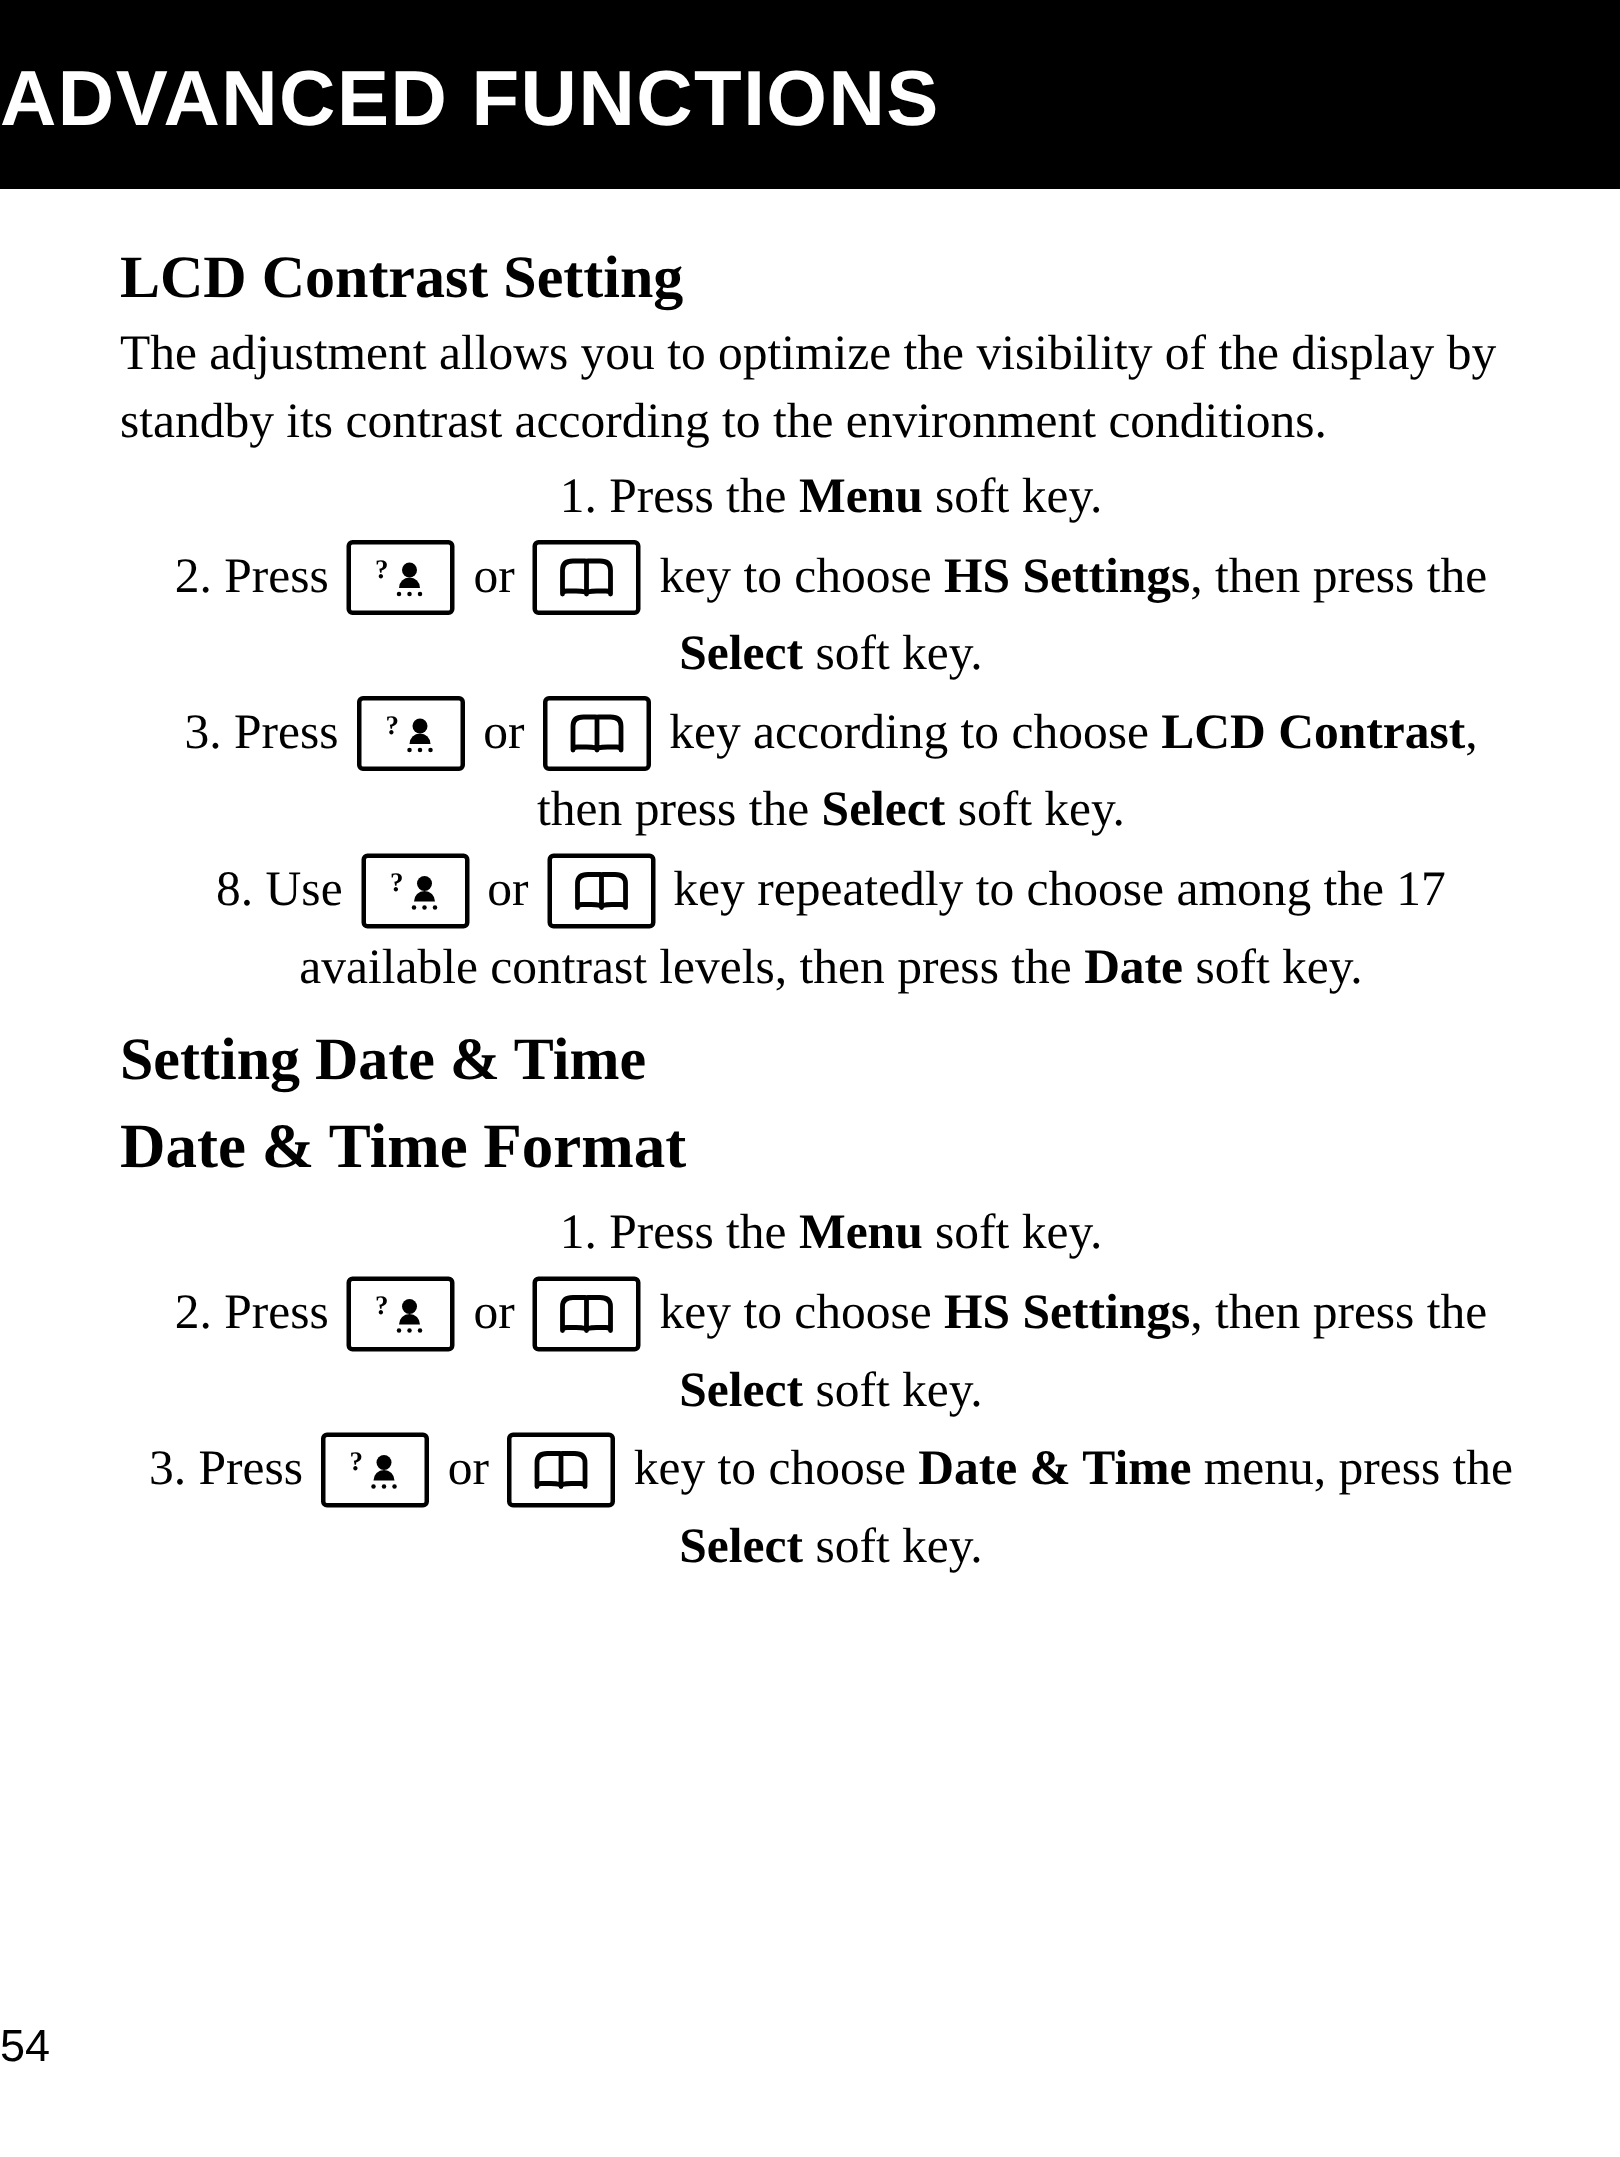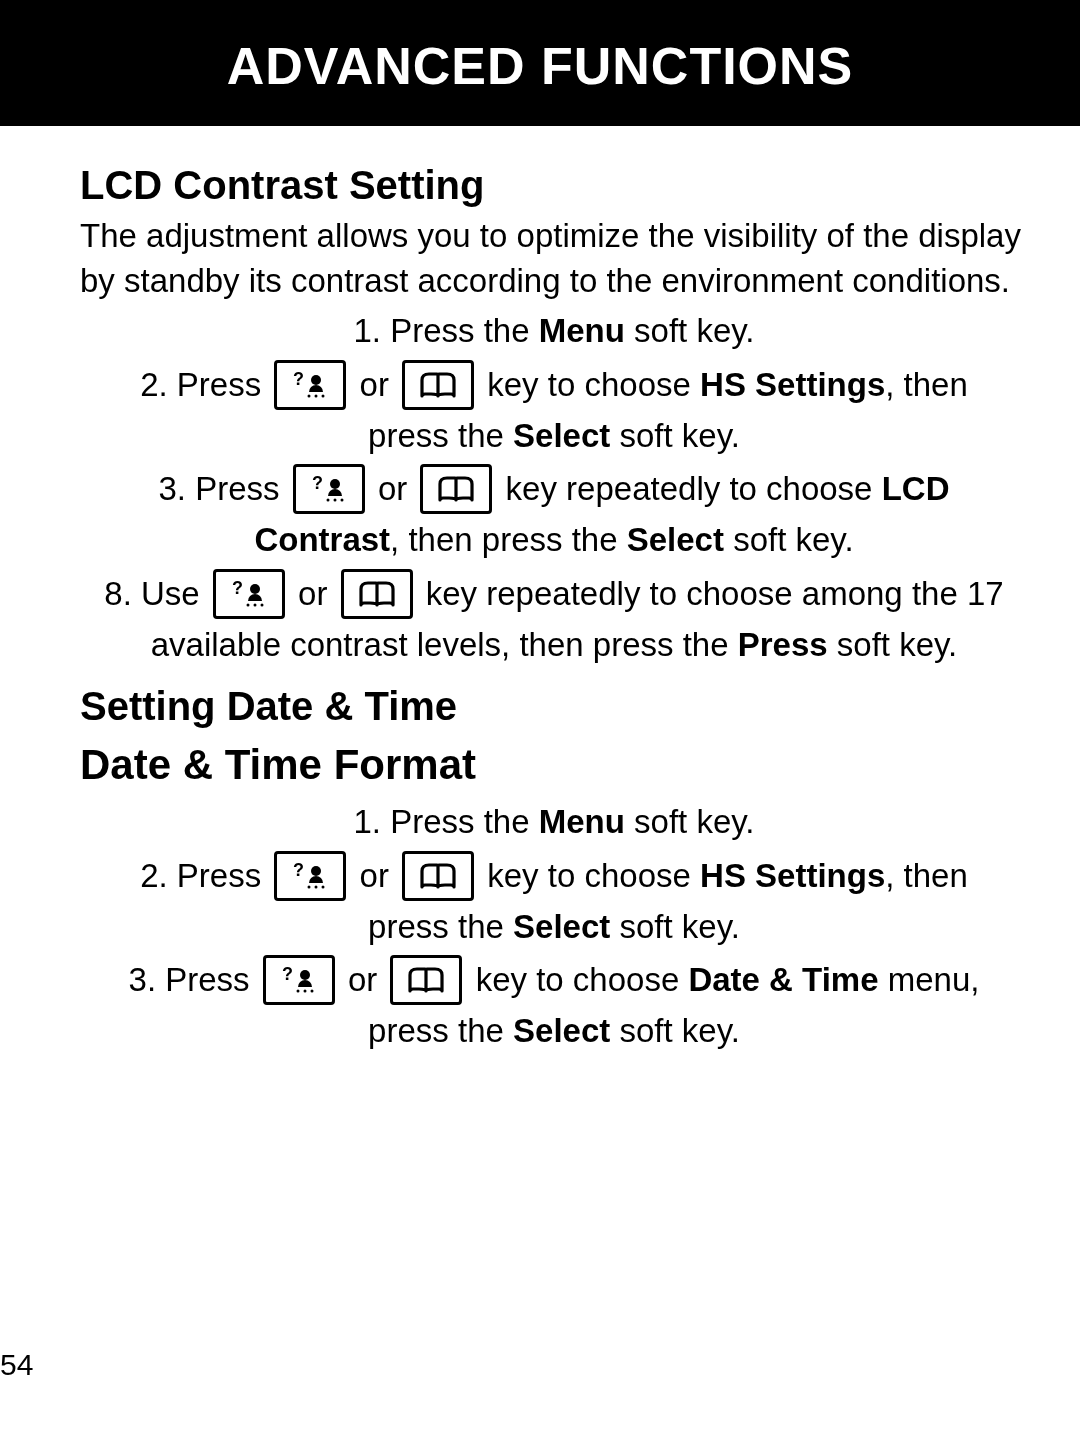--- a/index.html
+++ b/index.html
@@ -12,29 +12,30 @@
   .page {
     width: 1080px;
     height: 1438px;
     box-sizing: border-box;
     position: relative;
   }
   .title-bar {
     background: #000;
     color: #fff;
     font-weight: 700;
-    text-align: center;
+    text-align: left;
     font-size: 52px;
     letter-spacing: 1px;
     padding: 36px 0 30px 0;
   }
   .content {
     padding: 18px 52px 0 80px;
     font-size: 33px;
     line-height: 1.35;
+    font-family: Liberation Serif, serif;
   }
   .h1 {
     font-weight: 700;
     font-size: 40px;
     margin: 14px 0 2px 0;
   }
   .h2 {
     font-weight: 700;
     font-size: 42px;
     margin: 4px 0 0 0;
@@ -126,21 +127,21 @@
           <circle cx="38" cy="28" r="1.5" fill="#000"></circle>
         </svg>
       </span>
       <span> or </span>
       <span class="keybox">
         <svg width="50" height="34" viewBox="0 0 50 34">
           <path d="M9 28 L9 12 Q9 6 16 6 L24 6 Q25 6 25 8 L25 28 Q25 26 18 26 L12 26 Q9 26 9 28 Z
                    M41 28 L41 12 Q41 6 34 6 L26 6 Q25 6 25 8 L25 28 Q25 26 32 26 L38 26 Q41 26 41 28 Z" fill="none" stroke="#000" stroke-width="3.2" stroke-linejoin="round"></path>
         </svg>
       </span>
-      <span> key repeatedly to choose </span><span class="bold">LCD Contrast</span><span>, then press the </span><span class="bold">Select</span><span> soft key.</span>
+      <span> key according to choose </span><span class="bold">LCD Contrast</span><span>, then press the </span><span class="bold">Select</span><span> soft key.</span>
     </div>
 
     <div class="step">
       <span>8. Use </span>
       <span class="keybox">
         <svg width="50" height="34" viewBox="0 0 50 34">
           <text x="8" y="17" font-size="18" font-weight="900" fill="#000">?</text>
           <path d="M24 24 a7 7 0 1 1 14 0 Z" fill="#000"></path>
           <circle cx="31" cy="12" r="5" fill="#000"></circle>
           <circle cx="24" cy="28" r="1.5" fill="#000"></circle>
@@ -148,21 +149,21 @@
           <circle cx="38" cy="28" r="1.5" fill="#000"></circle>
         </svg>
       </span>
       <span> or </span>
       <span class="keybox">
         <svg width="50" height="34" viewBox="0 0 50 34">
           <path d="M9 28 L9 12 Q9 6 16 6 L24 6 Q25 6 25 8 L25 28 Q25 26 18 26 L12 26 Q9 26 9 28 Z
                    M41 28 L41 12 Q41 6 34 6 L26 6 Q25 6 25 8 L25 28 Q25 26 32 26 L38 26 Q41 26 41 28 Z" fill="none" stroke="#000" stroke-width="3.2" stroke-linejoin="round"></path>
         </svg>
       </span>
-      <span> key repeatedly to choose among the 17 available contrast levels, then press the </span><span class="bold">Press</span><span> soft key.</span>
+      <span> key repeatedly to choose among the 17 available contrast levels, then press the </span><span class="bold">Date</span><span> soft key.</span>
     </div>
 
 
     <div class="h1 sec2">Setting Date &amp; Time</div>
     <div class="h2">Date &amp; Time Format</div>
 
     <div class="step">
       <span>1. Press the </span><span class="bold">Menu</span><span> soft key.</span>
     </div>
 

